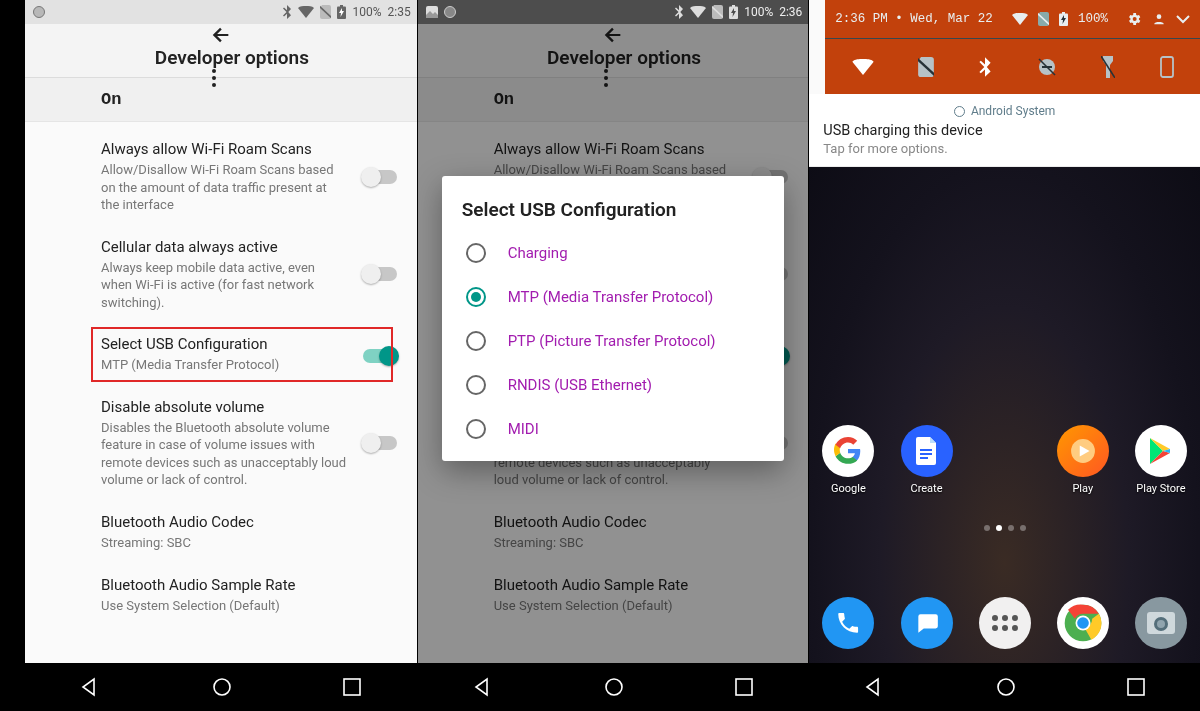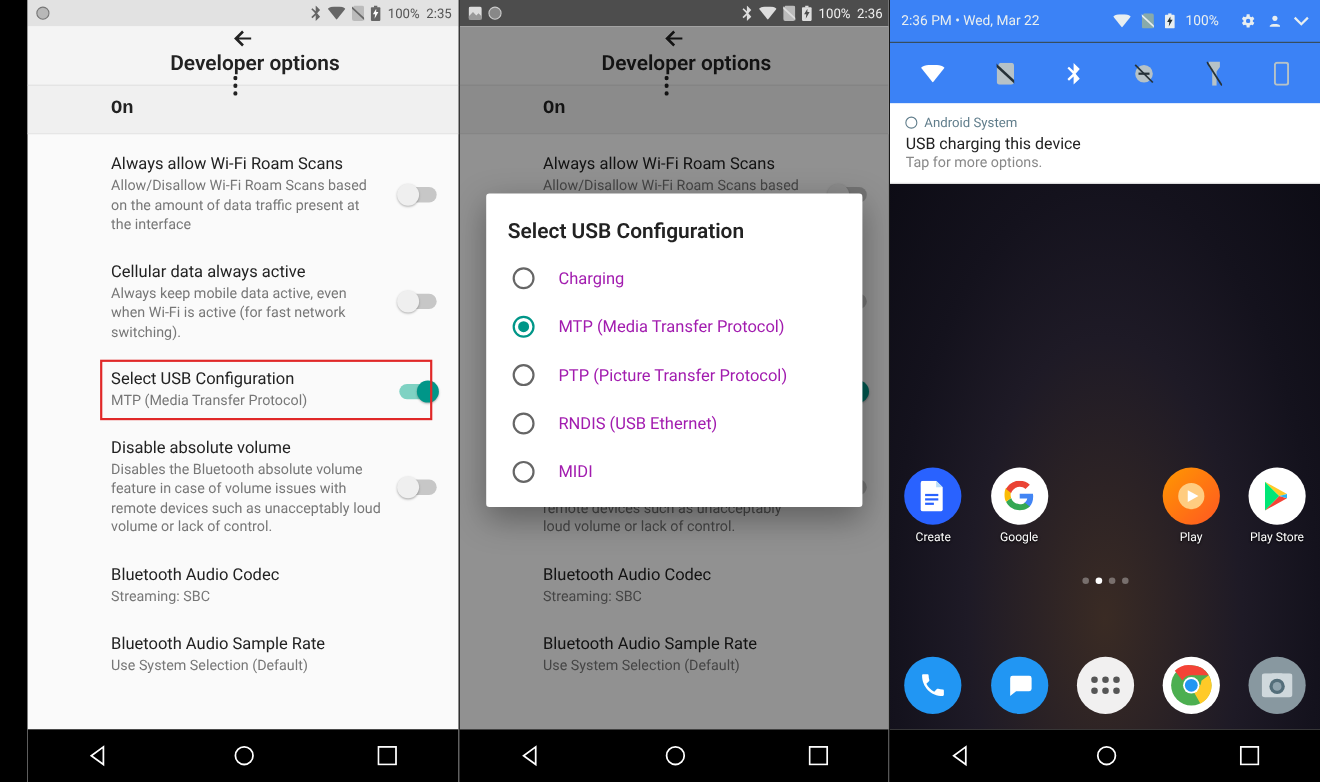--- a/index.html
+++ b/index.html
@@ -46,30 +46,30 @@
 
   
   .dialog { position:absolute; left:24px; right:24px; top:176px; background:#fff; border-radius:3px; box-shadow:0 10px 30px rgba(0,0,0,.35); padding:22px 20px 10px 20px; }
   .dialog .dtitle { font-size:19px; font-weight:600; color:#222; margin-bottom:10px; }
   .opt { display:flex; align-items:center; gap:22px; padding:12px 4px; font-size:15px; color:#a21caf; }
   .radio { width:20px; height:20px; border:2px solid #666; border-radius:50%; display:flex; align-items:center; justify-content:center; flex:none; }
   .radio.sel { border-color:#009688; }
   .radio.sel::after { content:""; width:10px; height:10px; border-radius:50%; background:#009688; }
 
   
-  .shade { position:absolute; top:0; left:0; right:0; background:#3b82f6; color:#e8eef0; }
+  .shade { position:absolute; top:0; left:16px; right:0; background:#c2410c; color:#e8eef0;font-family:Liberation Mono, monospace; }
   .shade-top { height:38px; display:flex; align-items:center; padding:0 10px; font-size:12.5px; }
   .shade-top .time { flex:1; }
   .shade-top .ics { display:flex; align-items:center; gap:10px; }
   .qs { height:56px; display:flex; align-items:center; justify-content:space-around; border-top:1px solid #37474f; padding:0 4px; }
   .qs .qi { color:#b6c2c7; }
   .qs .qi.active { color:#fff; }
 
   .notif { background:#fff; margin:0; padding:10px 14px 10px 14px; border-bottom:1px solid #ececec; }
-  .notif .app { font-size:12px; color:#607d8b; display:flex; align-items:center; gap:6px; }
+  .notif .app { font-size:12px; color:#607d8b; display:flex; align-items:center; gap:6px;justify-content:center; }
   .notif .app .dotc { width:11px; height:11px; border-radius:50%; border:1.5px solid #607d8b; }
   .notif .ntitle { font-size:14.5px; color:#222; margin-top:4px; }
   .notif .nsub { font-size:13px; color:#888; margin-top:2px; }
 
   
   .wall { position:absolute; top:162px; bottom:48px; left:0; right:0;
           background: radial-gradient(ellipse at 50% 80%, #3a2b24 0%, #1e1a26 45%, #14121d 70%, #0d0c15 100%); }
   .apps-row { position:absolute; left:0; right:0; display:flex; justify-content:space-around; align-items:flex-start; }
   .apps-row.r1 { bottom:168px; }
   .apps-row.r2 { bottom:14px; }
@@ -341,41 +341,41 @@
             <rect x="1" y="1" width="16" height="16" fill="none" stroke="#fff" stroke-width="1.6"></rect>
           </svg>
         </span>
     </div>
   </div>
 
   <div class="phone">
     <div class="wall">
       <div class="apps-row r1">
         <div class="aicon">
+            <div class="bub" style="background:#fff">
+              <svg width="28" height="28" viewBox="0 0 48 48">
+                <path fill="#4285F4" d="M45 24.5c0-1.6-.1-2.8-.4-4H24v7.3h11.8c-.5 3-2.2 5.3-4.8 7l7.7 6C43 37 45 31.3 45 24.5z"></path>
+                <path fill="#34A853" d="M24 46c6.5 0 11.9-2.1 15.8-5.8l-7.7-6c-2.1 1.5-5 2.4-8.1 2.4-6.2 0-11.5-4.2-13.4-9.8l-7.9 6.1C6.6 40.7 14.6 46 24 46z"></path>
+                <path fill="#FBBC05" d="M10.6 26.8C10.1 25.3 9.8 23.7 9.8 22s.3-3.3.8-4.8l-7.9-6.1C.9 14.7 0 18.2 0 22s.9 7.3 2.7 10.9z"></path>
+                <path fill="#EA4335" d="M24 9.5c3.5 0 6.6 1.2 9 3.6l6.8-6.8C35.8 2.4 30.5 0 24 0 14.6 0 6.6 5.3 2.7 13.1l7.9 6.1C12.5 13.7 17.8 9.5 24 9.5z"></path>
+              </svg>
+            </div>
+            <div class="albl">Google</div>
+          </div>
+        <div class="aicon">
             <div class="bub" style="background:#2962ff">
               <svg width="24" height="28" viewBox="0 0 24 28">
                 <path fill="#fff" d="M3 0h12l6 6v20a2 2 0 0 1-2 2H3a2 2 0 0 1-2-2V2a2 2 0 0 1 2-2z"></path>
                 <path fill="#bbdefb" d="M15 0v6h6z"></path>
                 <rect x="5" y="12" width="12" height="2" fill="#2962ff"></rect>
                 <rect x="5" y="16" width="12" height="2" fill="#2962ff"></rect>
                 <rect x="5" y="20" width="8" height="2" fill="#2962ff"></rect>
               </svg>
             </div>
             <div class="albl">Create</div>
-          </div>
-        <div class="aicon">
-            <div class="bub" style="background:#fff">
-              <svg width="28" height="28" viewBox="0 0 48 48">
-                <path fill="#4285F4" d="M45 24.5c0-1.6-.1-2.8-.4-4H24v7.3h11.8c-.5 3-2.2 5.3-4.8 7l7.7 6C43 37 45 31.3 45 24.5z"></path>
-                <path fill="#34A853" d="M24 46c6.5 0 11.9-2.1 15.8-5.8l-7.7-6c-2.1 1.5-5 2.4-8.1 2.4-6.2 0-11.5-4.2-13.4-9.8l-7.9 6.1C6.6 40.7 14.6 46 24 46z"></path>
-                <path fill="#FBBC05" d="M10.6 26.8C10.1 25.3 9.8 23.7 9.8 22s.3-3.3.8-4.8l-7.9-6.1C.9 14.7 0 18.2 0 22s.9 7.3 2.7 10.9z"></path>
-                <path fill="#EA4335" d="M24 9.5c3.5 0 6.6 1.2 9 3.6l6.8-6.8C35.8 2.4 30.5 0 24 0 14.6 0 6.6 5.3 2.7 13.1l7.9 6.1C12.5 13.7 17.8 9.5 24 9.5z"></path>
-              </svg>
-            </div>
-            <div class="albl">Google</div>
           </div>
         <div class="aicon" style="visibility:hidden">
             <div class="bub"></div>
             <div class="albl"></div>
           </div>
         <div class="aicon">
             <div class="bub" style="background:linear-gradient(135deg,#ff9800,#ff5722)">
               <svg width="26" height="26" viewBox="0 0 24 24">
                 <circle cx="12" cy="12" r="11" fill="#ffcc80"></circle>
                 <path d="M9 7v10l9-5z" fill="#fff"></path>

